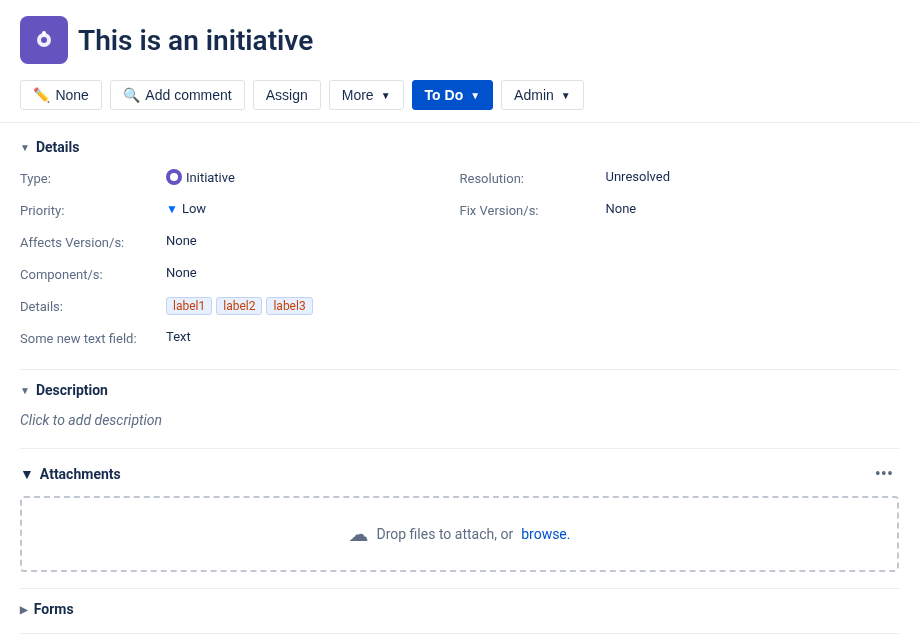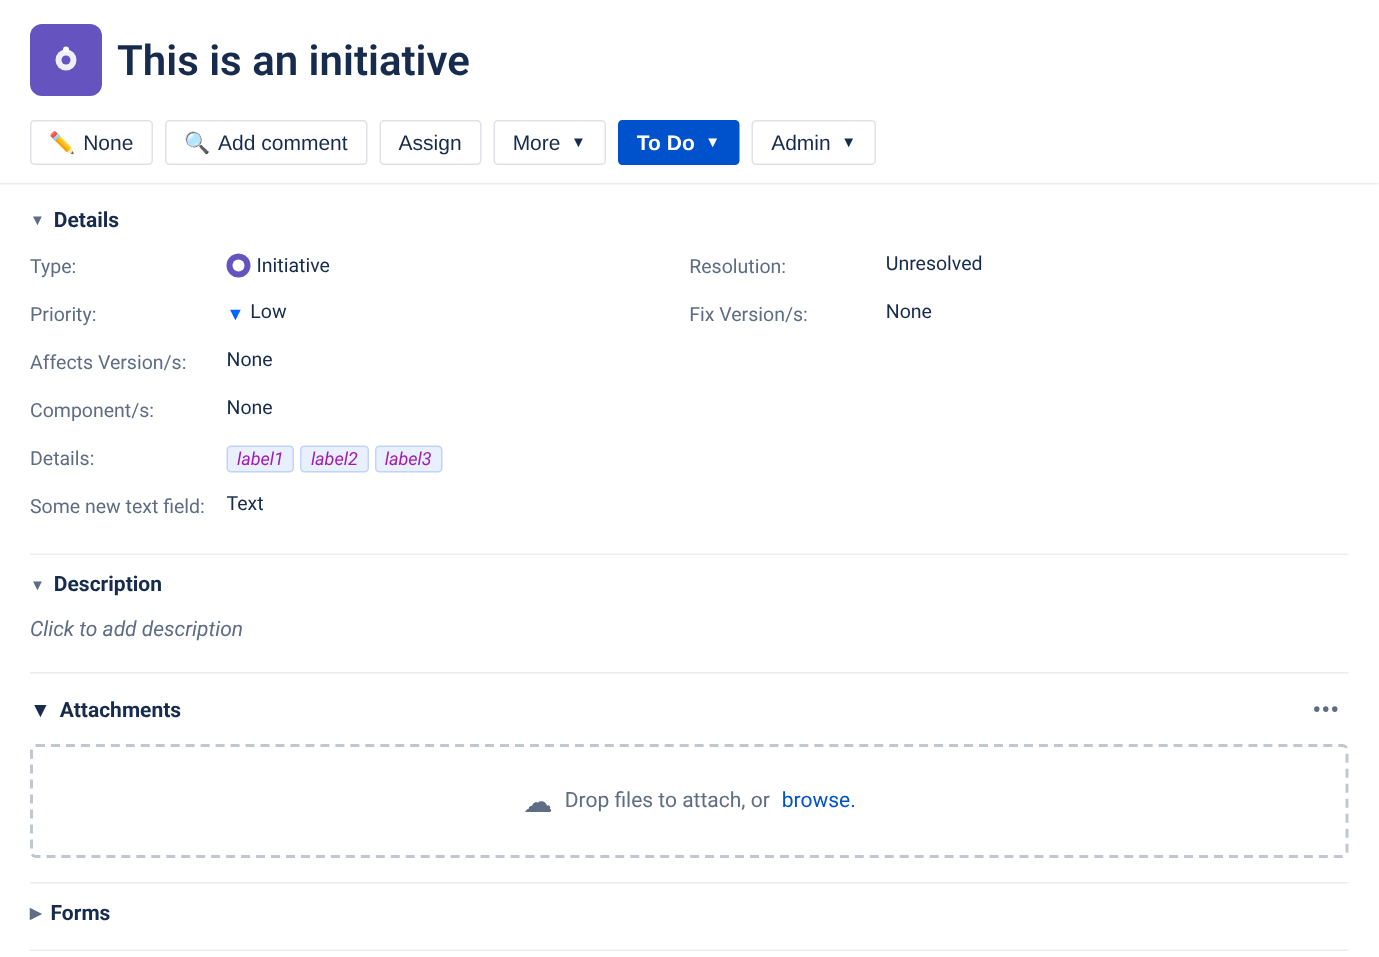--- a/index.html
+++ b/index.html
@@ -110,21 +110,21 @@
       gap: 0;
     }
     .details-col {
       display: flex;
       flex-direction: column;
       gap: 4px;
     }
     .detail-row {
       display: flex;
       align-items: flex-start;
-      gap: 1px;
+      gap: 16px;
       padding: 4px 0;
       min-height: 28px;
     }
     .detail-label {
       color: #5e6c84;
       min-width: 130px;
       font-size: 13px;
       padding-top: 2px;
     }
     .detail-value {
@@ -147,25 +147,24 @@
     }
     .priority-icon {
       color: #0065ff;
       font-size: 12px;
     }
     .label-badge {
       display: inline-flex;
       align-items: center;
       padding: 1px 6px;
       background: #e8f0fe;
-      color: #a21caf;
+      color: #c2410c;
       border-radius: 3px;
       font-size: 12px;
       border: 1px solid #c1d4f5;
-      font-style: italic;
     }
     .description-section .click-to-add {
       color: #5e6c84;
       font-style: italic;
       font-size: 14px;
       padding: 4px 0;
       cursor: pointer;
     }
     .attachments-section {
       position: relative;

